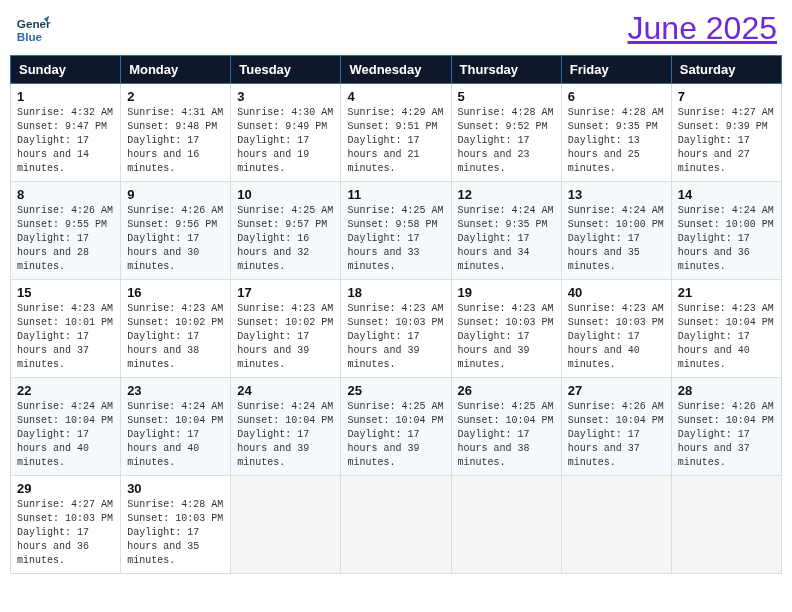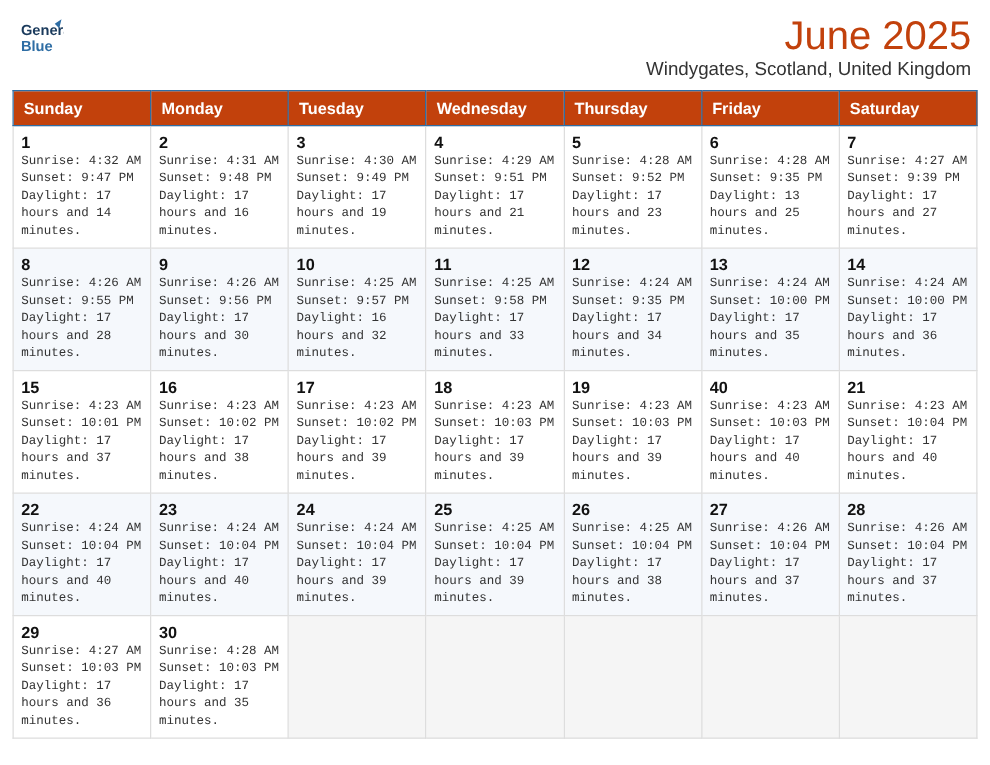--- a/index.html
+++ b/index.html
@@ -24,34 +24,35 @@
     }
     .logo-icon {
       width: 36px;
       height: 36px;
     }
     .title-area {
       text-align: right;
     }
     .month-year {
       font-size: 32px;
-      color: #c2410c;
+      color: #6d28d9;
       font-weight: normal;
+      text-decoration: underline;
     }
     .location {
       font-size: 15px;
       color: #333;
     }
     .calendar {
       width: 100%;
       border-collapse: collapse;
       border: 1px solid #ccc;
     }
     .calendar th {
-      background-color: #c2410c;
+      background-color: #0f172a;
       color: #fff;
       text-align: left;
       padding: 6px 8px;
       font-size: 13px;
       font-weight: bold;
       border: 1px solid #2e6da4;
     }
     .calendar td {
       vertical-align: top;
       padding: 5px 6px;
@@ -88,21 +89,20 @@
 <div class="header-area">
   <div class="logo">
     <svg class="logo-icon" viewBox="0 0 40 40">
       <text x="2" y="20" font-size="13" font-weight="bold" fill="#1a3a5c">General</text>
       <text x="2" y="34" font-size="13" font-weight="bold" fill="#2e6da4">Blue</text>
       <polygon points="32,10 40,18 36,14 38,6" fill="#2e6da4"></polygon>
     </svg>
   </div>
   <div class="title-area">
     <div class="month-year">June 2025</div>
-    <div class="location">Windygates, Scotland, United Kingdom</div>
   </div>
 </div>
 
 <table class="calendar">
   <thead>
     <tr>
     <th>Sunday</th>
         <th>Monday</th>
         <th>Tuesday</th>
         <th>Wednesday</th>

